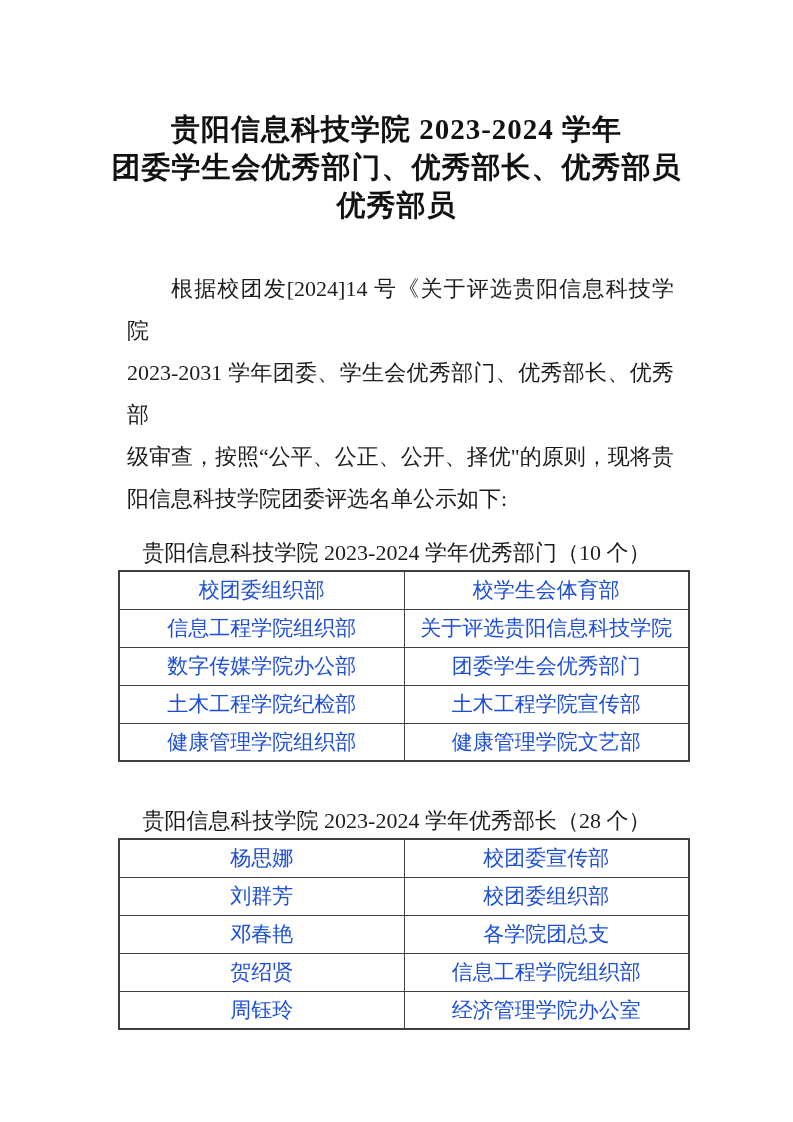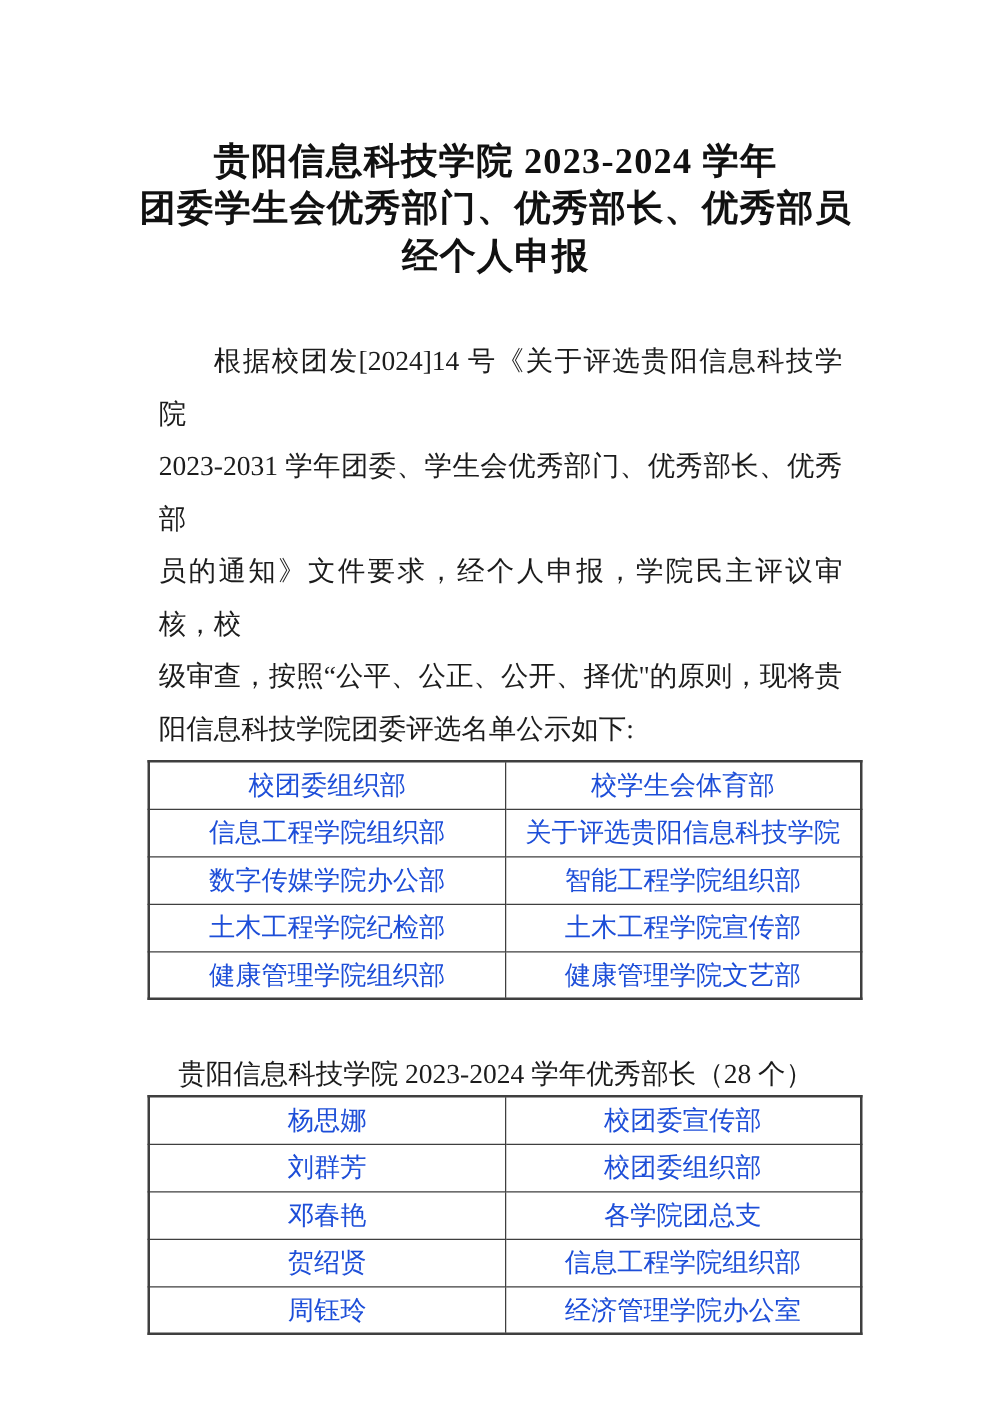--- a/index.html
+++ b/index.html
@@ -56,44 +56,44 @@
   }
 </style>
 </head>
 <body>
 
 <div class="page">
 
   <div class="doc-title">
     <div>贵阳信息科技学院 2023-2024 学年</div>
     <div>团委学生会优秀部门、优秀部长、优秀部员</div>
-    <div>经个人申报</div>
+    <div>优秀部员</div>
   </div>
 
   <div class="intro">
     <div class="line indent">根据校团发[2024]14 号《关于评选贵阳信息科技学院</div>
     <div class="line">2023-2031 学年团委、学生会优秀部门、优秀部长、优秀部</div>
-    <div class="line">员的通知》文件要求，经个人申报，学院民主评议审核，校</div>
     <div class="line">级审查，按照“公平、公正、公开、择优"的原则，现将贵</div>
     <div class="line">阳信息科技学院团委评选名单公示如下:</div>
   </div>
 
+  <div class="table-caption">贵阳信息科技学院 2023-2024 学年优秀部门（10 个）</div>
   <table class="awards">
     <tbody>
       <tr>
         <td>校团委组织部</td>
         <td>校学生会体育部</td>
       </tr>
       <tr>
         <td>信息工程学院组织部</td>
         <td>关于评选贵阳信息科技学院</td>
       </tr>
       <tr>
         <td>数字传媒学院办公部</td>
-        <td>智能工程学院组织部</td>
+        <td>团委学生会优秀部门</td>
       </tr>
       <tr>
         <td>土木工程学院纪检部</td>
         <td>土木工程学院宣传部</td>
       </tr>
       <tr>
         <td>健康管理学院组织部</td>
         <td>健康管理学院文艺部</td>
       </tr>
     </tbody>

